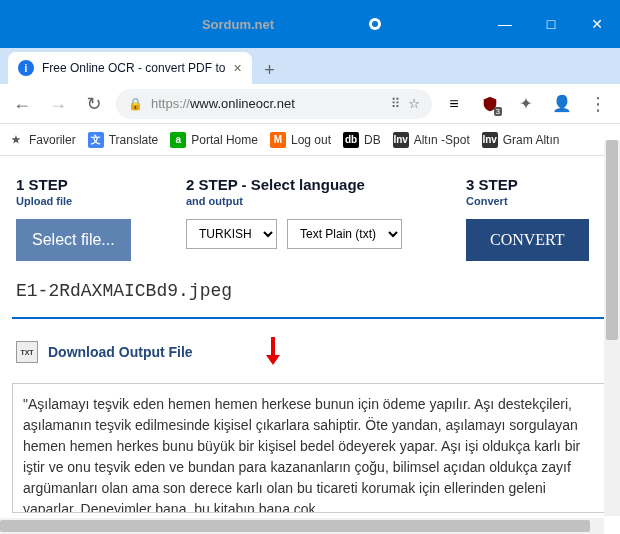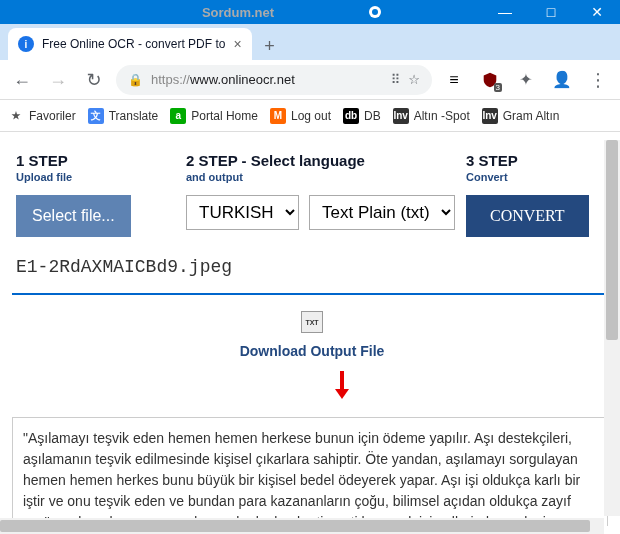--- a/index.html
+++ b/index.html
@@ -1,18 +1,18 @@
 <!DOCTYPE html>
 <html><head>
 <meta charset="utf-8">
 <style>
 * { margin: 0; padding: 0; box-sizing: border-box; }
 body { font-family: Arial, sans-serif; background: #fff; width: 620px; height: 534px; overflow: hidden; position: relative; }
 
-.titlebar { height: 24px; background: #0078d7; display: flex; align-items: center; padding-left: 8px; color: #fff; font-size: 12px; }
+.titlebar { height: 48px; background: #0078d7; display: flex; align-items: center; padding-left: 8px; color: #fff; font-size: 12px; }
 .titlebar .ttext { color: #aaa; font-weight: bold; font-size: 13px; flex: 1; text-align: center; padding-left: 100px; }
 .titlebar .wctl { display: flex; gap: 0; }
 .titlebar .wctl div { width: 46px; height: 32px; display: flex; align-items: center; justify-content: center; color: #fff; font-size: 14px; }
 
 .tabstrip { height: 36px; background: #cee3f8; display: flex; align-items: flex-end; padding-left: 8px; }
 .tab { background: #fff; border-radius: 8px 8px 0 0; height: 32px; display: flex; align-items: center; padding: 0 10px; min-width: 240px; font-size: 12px; gap: 8px; }
 .tab .icon16 { width: 16px; height: 16px; background: #1a73e8; border-radius: 50%; display: flex; align-items: center; justify-content: center; color: #fff; font-size: 10px; font-weight: bold; }
 .tab .title { flex: 1; white-space: nowrap; overflow: hidden; text-overflow: ellipsis; color: #0f172a; }
 .tab .close { color: #666; font-size: 14px; }
 .newtab { width: 28px; height: 28px; display: flex; align-items: center; justify-content: center; color: #5f6368; font-size: 18px; margin-left: 4px; }
@@ -45,25 +45,25 @@
 .step { flex: 0 0 auto; }
 .step h3 { color: #0f172a; font-size: 15px; font-weight: bold; margin-bottom: 2px; }
 .step .sub { color: #24497f; font-size: 11px; font-weight: bold; }
 .step1 { width: 150px; }
 .step2 { width: 260px; }
 .step3 { width: 140px; }
 
 .selectfile { margin-top: 12px; background: #5e83b3; color: #fff; border: none; padding: 12px 16px; font-size: 16px; cursor: pointer; }
 .convert { margin-top: 12px; background: #24497f; color: #fff; border: none; padding: 12px 24px; font-size: 16px; cursor: pointer; font-family: serif; }
 .dropdowns { display: flex; gap: 10px; margin-top: 12px; }
-select { border: 1px solid #aaa; padding: 6px 8px; font-size: 17px; background: #fff; }
+select { border: 1px solid #aaa; padding: 6px 8px; font-size: 12px; background: #fff; }
 .filename { font-family: "Courier New", monospace; font-size: 18px; color: #333; margin-top: 8px; padding-left: 4px; }
 
 hr { border: none; border-top: 2px solid #0066cc; margin: 16px 0; }
-.download-row { display: flex; align-items: center; gap: 10px; padding-left: 4px; flex-direction: column; }
+.download-row { display: flex; align-items: center; gap: 10px; padding-left: 4px; }
 .txticon { width: 22px; height: 22px; background: #eee; border: 1px solid #999; display: flex; align-items: center; justify-content: center; font-size: 7px; font-weight: bold; color: #333; }
 .download-link { color: #24497f; font-weight: bold; font-size: 14px; text-decoration: none; }
 .arrow { margin-left: 60px; }
 .arrow svg { width: 20px; height: 30px; }
 
 .output { margin-top: 14px; border: 1px solid #ccc; padding: 10px; font-size: 14px; color: #333; line-height: 1.5; height: 130px; overflow-y: scroll; resize: none; width: 100%; font-family: Arial; }
 
 .scrolly { position: absolute; right: 0; top: 140px; bottom: 18px; width: 16px; background: #f1f1f1; }
 .scrolly .thumb { position: absolute; left: 2px; right: 2px; top: 0; height: 200px; background: #c1c1c1; border-radius: 2px; }
 .scrollx { position: absolute; left: 0; right: 16px; bottom: 0; height: 16px; background: #f1f1f1; }

